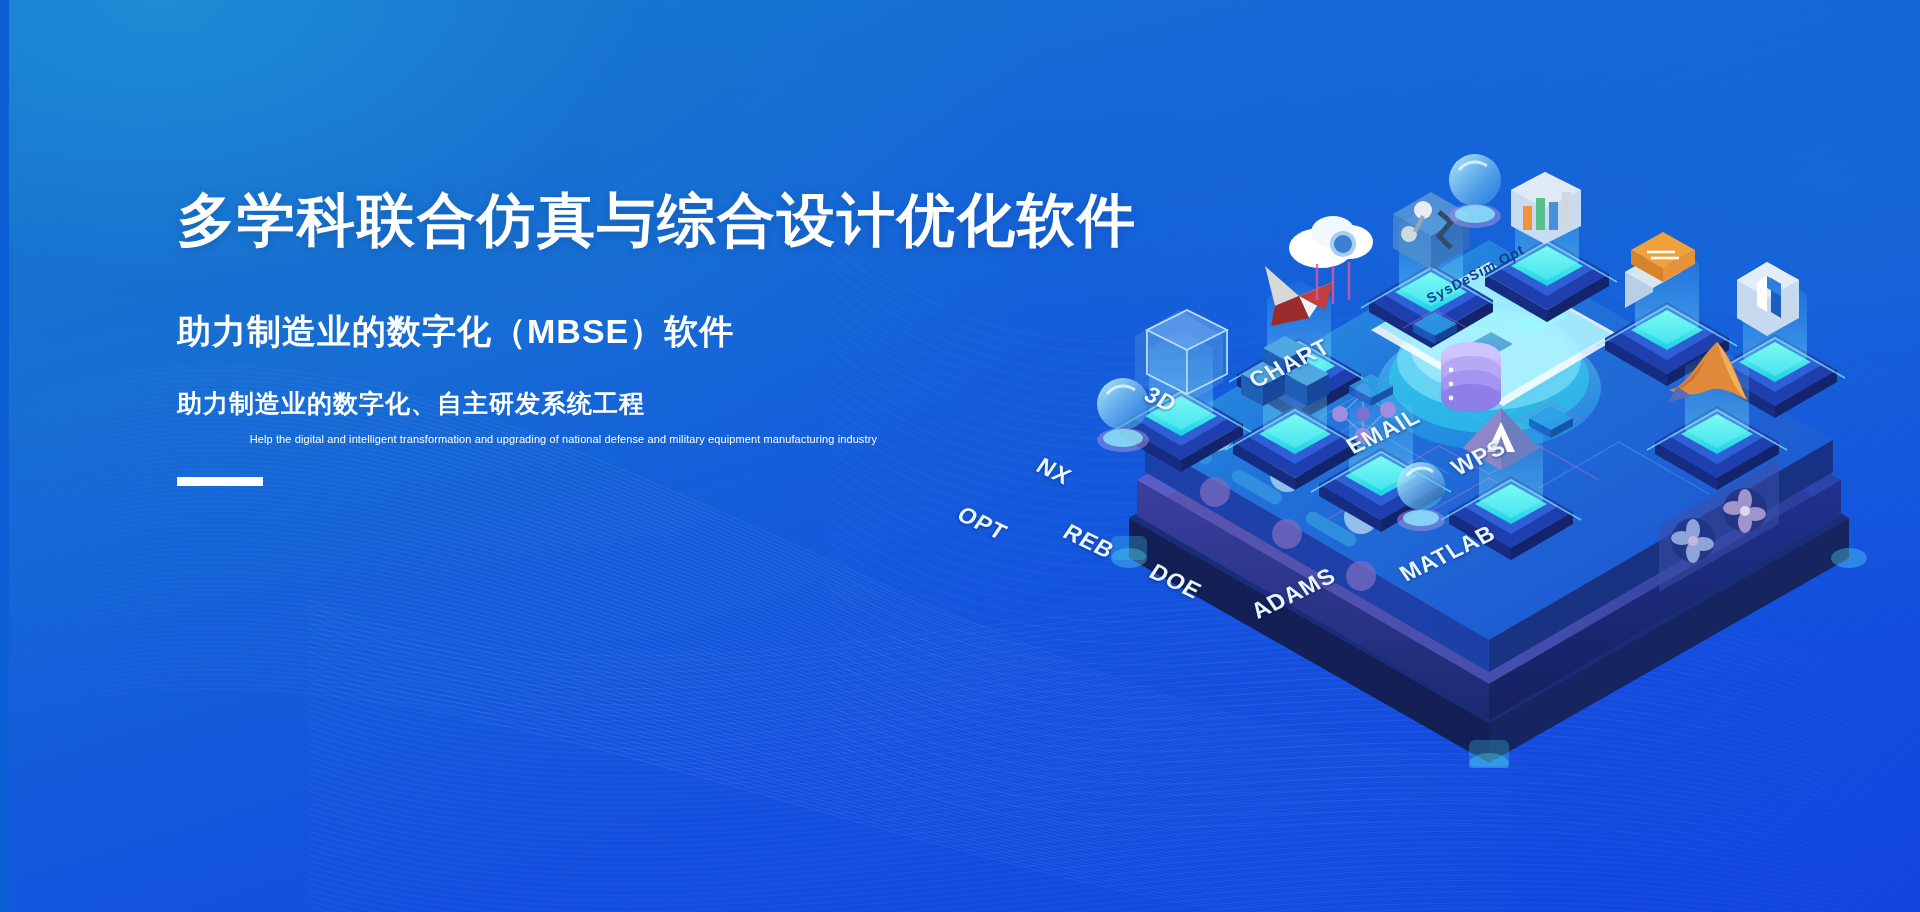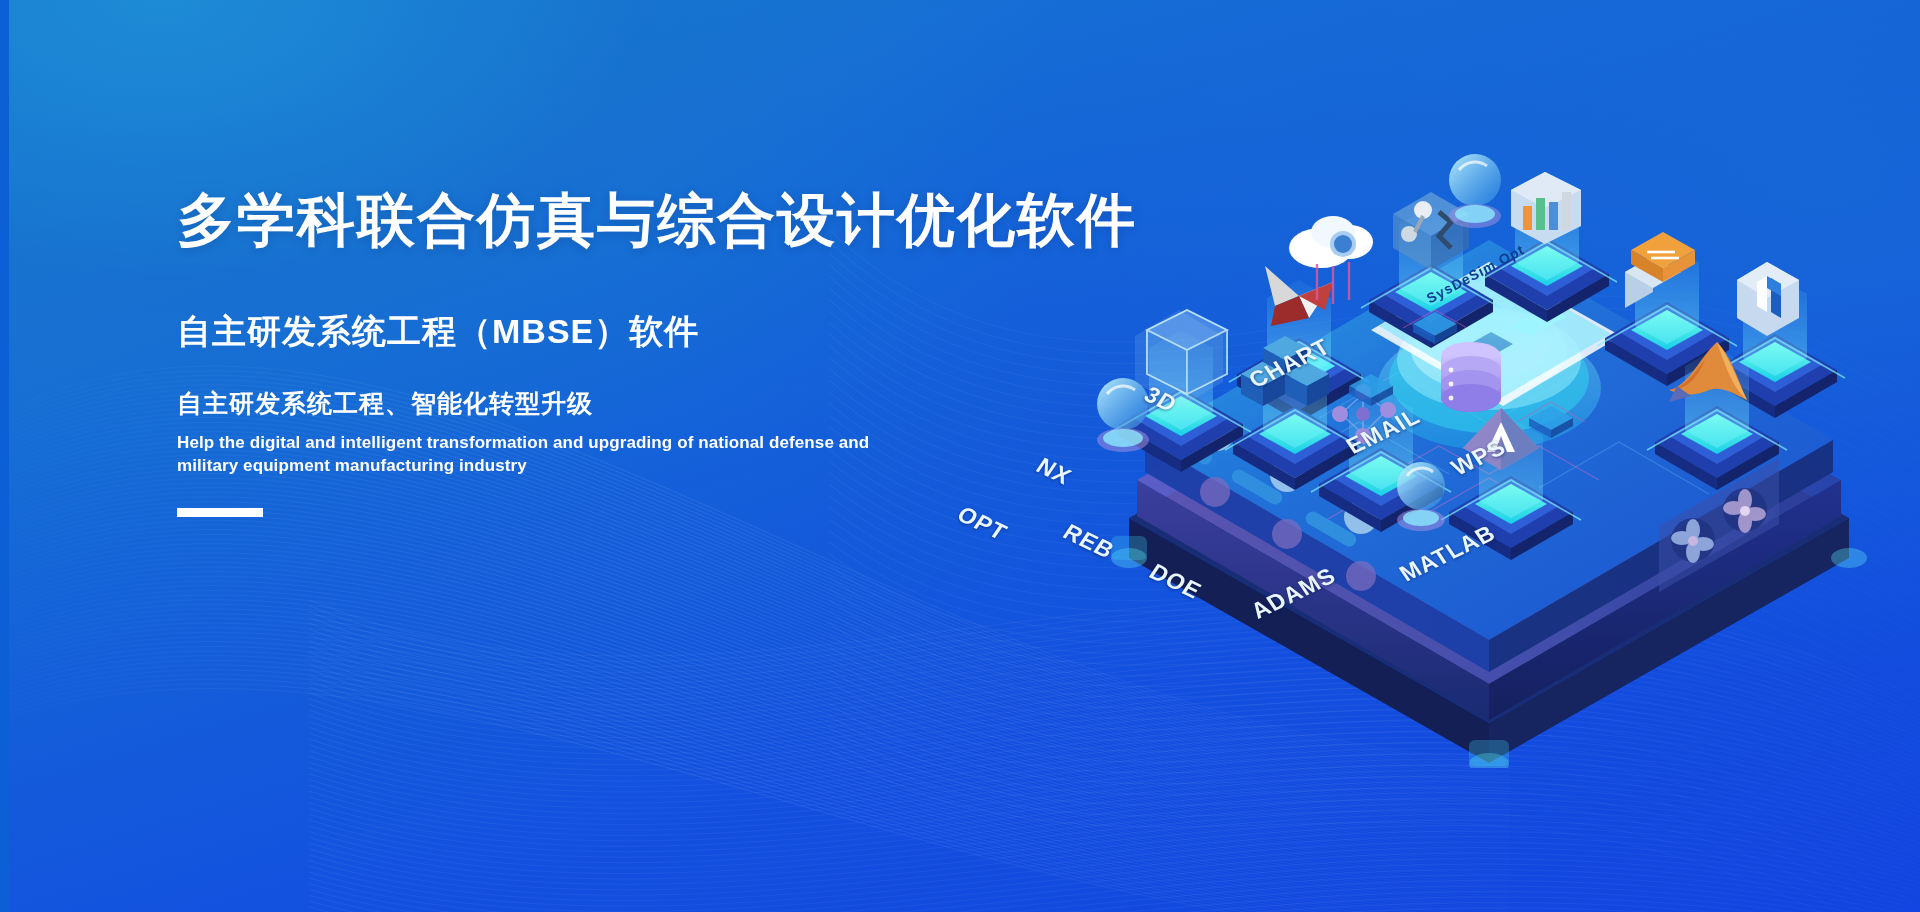--- a/index.html
+++ b/index.html
@@ -35,22 +35,22 @@
   }
   .subtitle{
     color:#ffffff;font-size:34px;font-weight:700;letter-spacing:1px;
     margin-top:56px;white-space:nowrap;
   }
   .tagline{
     color:#ffffff;font-size:25px;font-weight:700;letter-spacing:1px;
     margin-top:32px;white-space:nowrap;
   }
   .en-desc{
-    color:#ffffff;font-size:17px;font-weight:700;line-height:1.35;
-    margin-top:12px;max-width:700px;letter-spacing:.1px;
+    color:#ffffff;font-size:11px;font-weight:400;line-height:1.35;
+    margin-top:12px;max-width:700px;letter-spacing:.1px;text-align:right;
   }
   .rule{
     width:86px;height:9px;background:#ffffff;margin-top:30px;
   }
 
   
   .art{position:absolute;left:1010px;top:88px;width:900px;height:680px;}
   .art svg{position:absolute;left:0;top:0;}
   .art-label{
     position:absolute;color:#eaf6ff;font-weight:700;
@@ -254,22 +254,22 @@
           <path d="M820 715.3333333333333 C 1139.2 917.3333333333333, 1526.8 624.4333333333333, 1960 971.3333333333333" opacity="0.42"></path>
           <path d="M820 726.8888888888889 C 1139.2 926.5555555555555, 1526.8 637.0388888888889, 1960 984.2222222222223" opacity="0.42"></path>
           <path d="M820 738.4444444444443 C 1139.2 935.7777777777777, 1526.8 649.6444444444444, 1960 997.111111111111" opacity="0.42"></path>
           <path d="M820 750 C 1139.2 945, 1526.8 662.25, 1960 1010" opacity="0.42"></path>
         </g>
     </svg>
   </div>
 
   <div class="copy">
     <div class="title-cn">多学科联合仿真与综合设计优化软件</div>
-    <div class="subtitle">自主研发系统工程（MBSE）软件</div>
-    <div class="tagline">自主研发系统工程、智能化转型升级</div>
+    <div class="subtitle">助力制造业的数字化（MBSE）软件</div>
+    <div class="tagline">助力制造业的数字化、自主研发系统工程</div>
     <div class="en-desc">Help the digital and intelligent transformation and upgrading of national defense and military equipment manufacturing industry</div>
     <div class="rule"></div>
   </div>
 
   <div class="art">
     <svg width="900" height="680" viewBox="0 0 900 680">
       <defs>
         <linearGradient id="baseTop" x1="0" y1="0" x2="1" y2="1">
           <stop offset="0%" stop-color="#2aa6e8"></stop>
           <stop offset="40%" stop-color="#2170d8"></stop>

